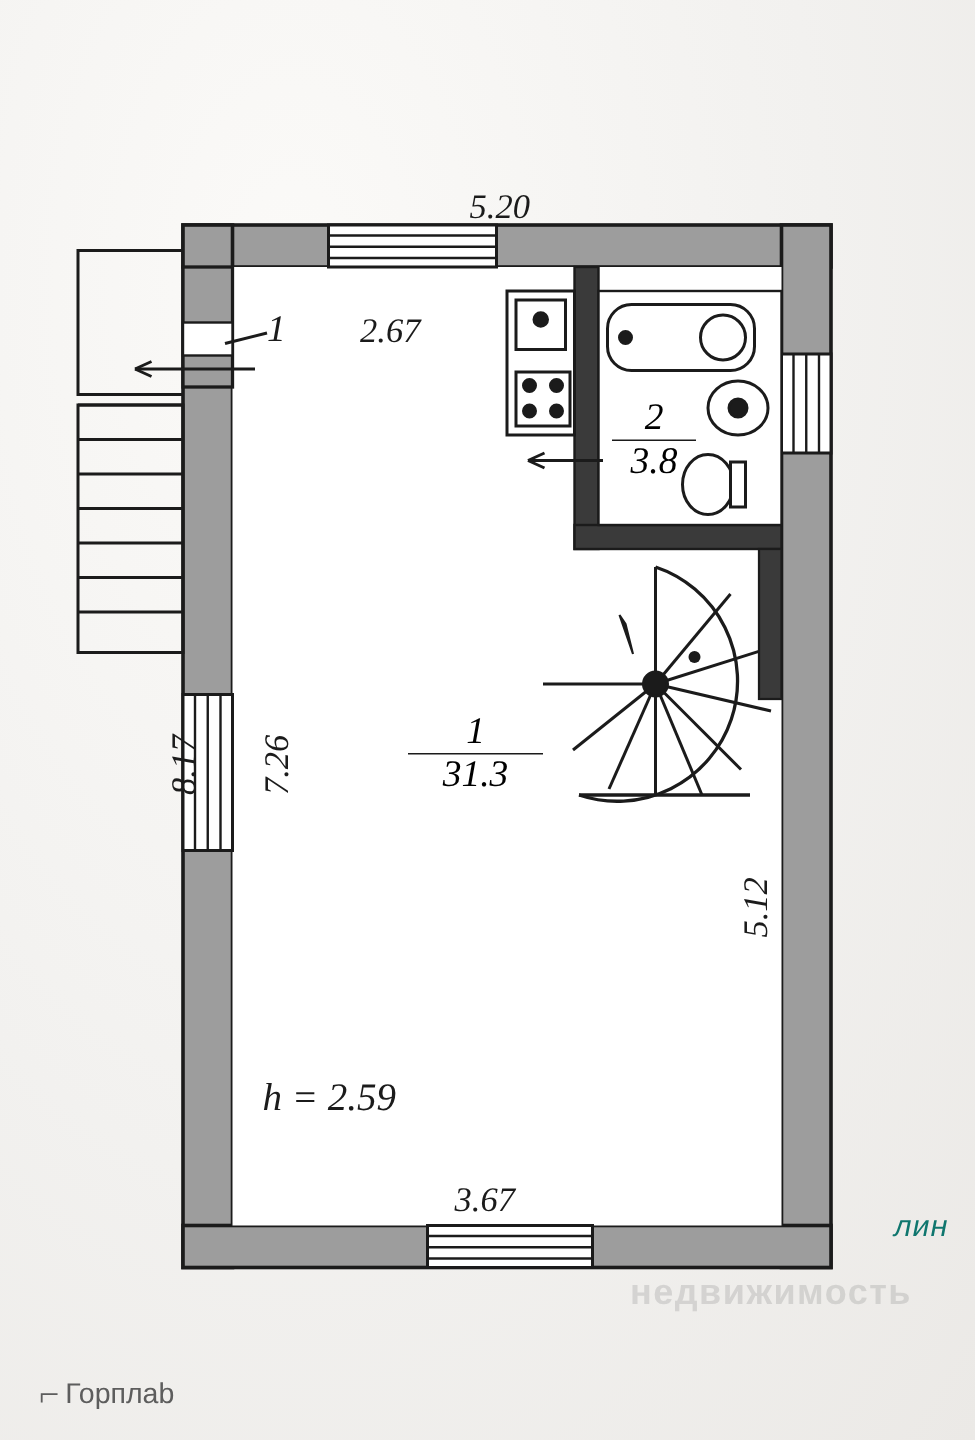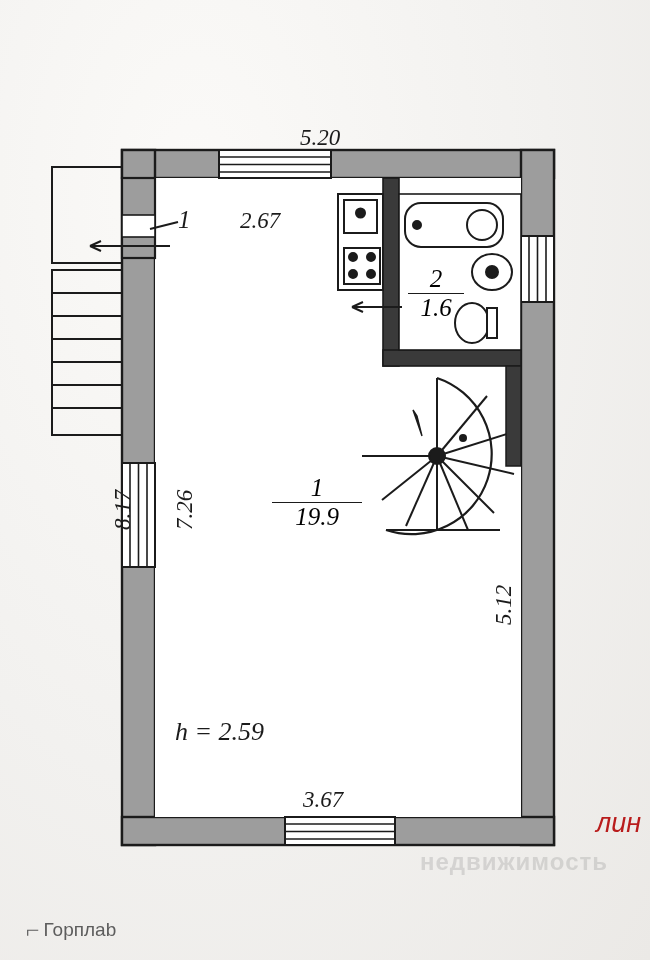--- a/index.html
+++ b/index.html
@@ -85,24 +85,24 @@
     font-family: "Liberation Sans", sans-serif;
     font-size: 19px;
   }
   .corner-wm .mark {
     font-family: "Liberation Serif", serif;
     font-size: 24px;
     line-height: 1;
   }
   .side-text {
     position: absolute;
-    color: #b91c1c;
-    font-family: Liberation Sans, sans-serif;
-    font-style: italic;
-    font-size: 27px;
+    color: #0f766e;
+    font-family: Liberation Mono, monospace;
+    font-style: italic;
+    font-size: 20px;
   }
 </style>
 </head>
 <body>
 
 <div id="page">
   <div id="paper"></div>
 
   <svg class="plan-svg" width="650" height="960" viewBox="0 0 650 960">
     <defs>
@@ -239,42 +239,42 @@
 
       <path d="M 413 410 L 422 436 L 417 416 Z" fill="#1b1b1b" stroke="#1b1b1b" stroke-width="1.4"></path>
       <circle cx="463" cy="438" r="4" fill="#1b1b1b" stroke="none"></circle>
     </g>
 
     <g stroke="#1b1b1b" stroke-width="1.6">
       <line x1="545" y1="800" x2="545" y2="700" opacity="0"></line>
     </g>
   </svg>
 
-  <div class="lbl dim" style="left:300px; top:125px;">5.20</div>
+  <div class="lbl dim" style="left:313px; top:125px;">5.20</div>
 
   <div class="lbl dim" style="left:240px; top:192px;margin-top:16px;">2.67</div>
 
   <div class="lbl" style="left:178px; top:206px; font-size:25px;">1</div>
 
   <div class="lbl dim dim-rot" style="left:110px; top:530px; transform: rotate(-90deg);">8.17</div>
 
   <div class="lbl dim dim-rot" style="left:172px; top:530px; transform: rotate(-90deg);">7.26</div>
 
   <div class="lbl dim dim-rot" style="left:491px; top:625px; transform: rotate(-90deg);">5.12</div>
 
   <div class="lbl dim" style="left:303px; top:787px;">3.67</div>
 
   <div class="room-block" style="left:272px; top:475px; width:90px;">
     <span class="num room-num">1</span>
-    <span class="area room-area">19.9</span>
+    <span class="area room-area">31.3</span>
   </div>
 
   <div class="room-block" style="left:408px; top:266px; width:56px;">
     <span class="num room-num">2</span>
-    <span class="area room-area">1.6</span>
+    <span class="area room-area">3.8</span>
   </div>
 
   <div class="lbl height-lbl" style="left:175px; top:717px;text-align:right;">h = 2.59</div>
 
   <div class="side-text" style="left:596px; top:808px;">лин</div>
 
   <div class="wm-text" style="left:420px; top:848px; font-size:24px; letter-spacing:1px;">недвижимость</div>
 
   <div class="corner-wm">
     <span class="mark">⌐</span>

